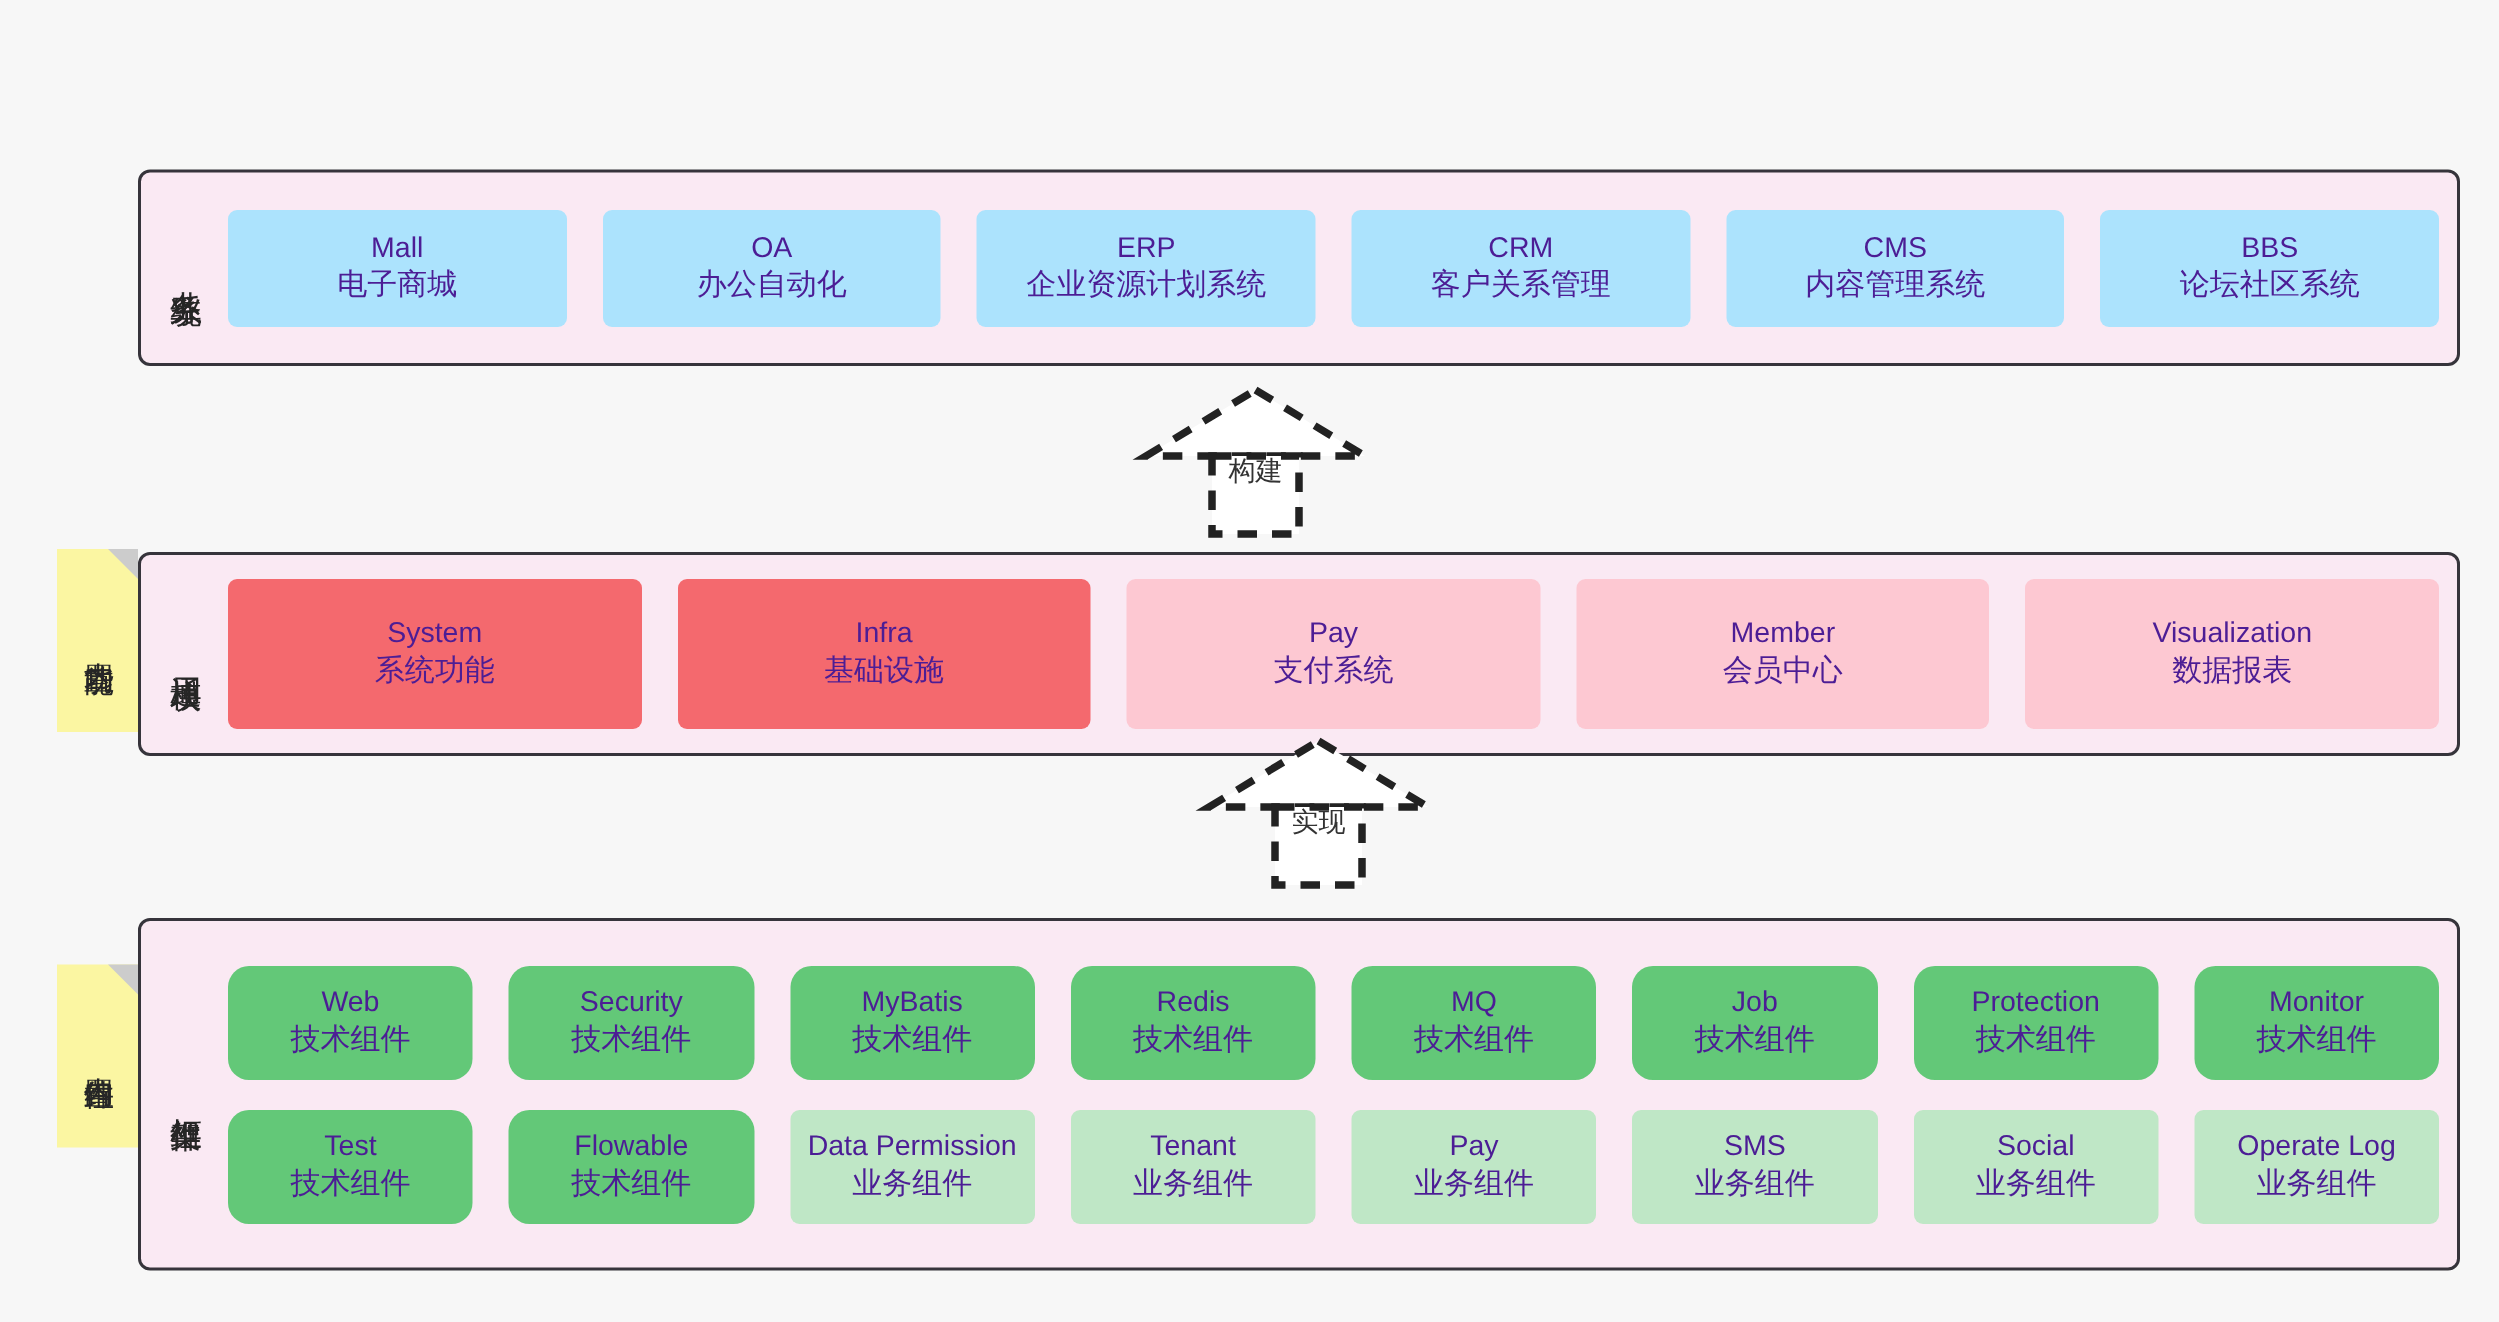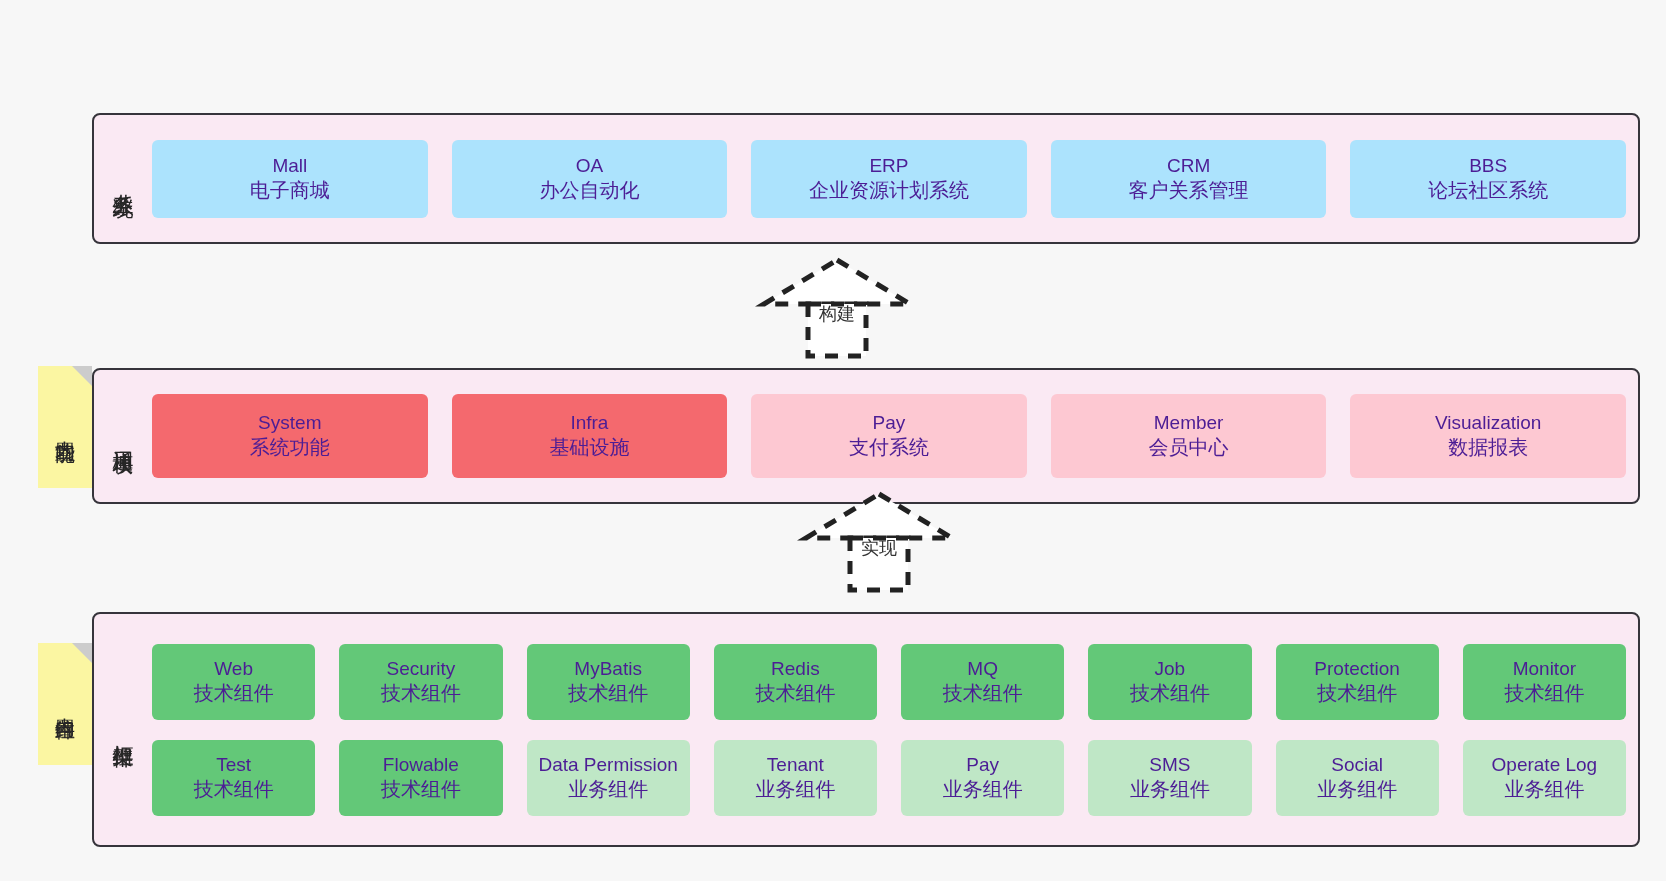--- a/index.html
+++ b/index.html
@@ -80,27 +80,27 @@
   }
   .node .title {
     font-size: 19px;
     color: #4c1d95;
   }
   .node .subtitle {
     font-size: 20px;
     color: #4c1d95;
   }
   .h-biz   { height: 78px; background: #ace3fd; }
-  .h-mod   { height: 84px; }
+  .h-mod   { height: 100px; }
   .h-comp  { height: 76px; }
 
   .c-blue     { background: #ace3fd; }
   .c-red      { background: #f4696e; }
   .c-pink     { background: #fdc8d2; }
-  .c-green    { background: #63c878; }
+  .c-green    { background: #63c878; border-radius: 14px; }
   .c-lgreen   { background: #bfe7c6; }
 
   
   #layer-business { left: 92px;  top: 113px; width: 1548px; height: 131px; }
   #layer-common   { left: 92px;  top: 368px; width: 1548px; height: 136px; }
   #layer-framework{ left: 92px;  top: 612px; width: 1548px; height: 235px; }
 
   #layer-business .layer-body  { padding-left: 0; }
   #layer-framework .layer-col  { gap: 20px; }
 
@@ -175,20 +175,24 @@
           </div>
           <div class="node h-biz c-blue">
             <span class="title">ERP</span>
             <span class="subtitle">企业资源计划系统</span>
           </div>
           <div class="node h-biz c-blue">
             <span class="title">CRM</span>
             <span class="subtitle">客户关系管理</span>
           </div>
           <div class="node h-biz c-blue">
+            <span class="title">CMS</span>
+            <span class="subtitle">内容管理系统</span>
+          </div>
+          <div class="node h-biz c-blue">
             <span class="title">BBS</span>
             <span class="subtitle">论坛社区系统</span>
           </div>
         </div>
       </div>
     </div>
   </div>
 
   <div class="arrow" id="arrow-build">
     <svg width="150" height="100" viewBox="0 0 150 100">

